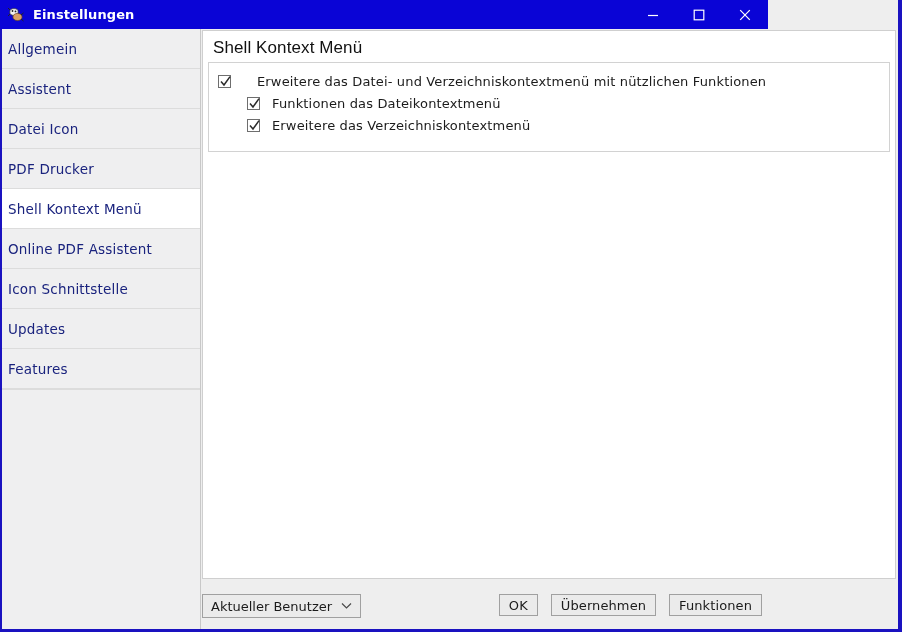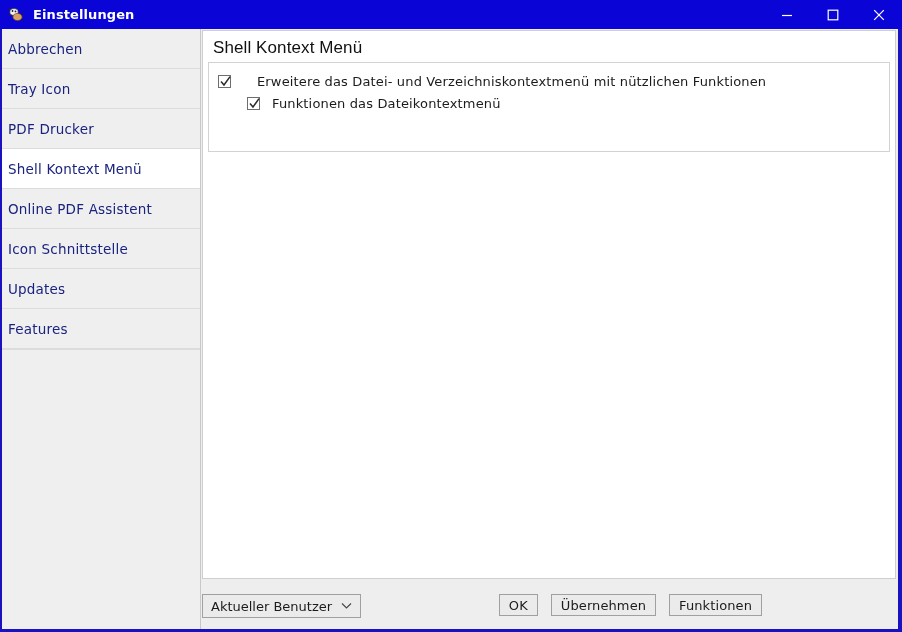--- a/index.html
+++ b/index.html
@@ -24,21 +24,21 @@
     border-right: 4px solid #1a12c0;
     border-bottom: 3px solid #1a12c0;
     border-top: none;
   }
 
   
   .titlebar {
     position: absolute;
     left: -2px;
     top: 0;
-    width: 902px;
+    width: 768px;
     height: 29px;
     background: #0a04d6;
     display: flex;
     align-items: center;
   }
   .title-icon {
     width: 18px;
     height: 18px;
     margin-left: 7px;
     margin-right: 8px;
@@ -236,24 +236,27 @@
         <svg width="12" height="12" viewBox="0 0 12 12">
           <line x1="1.2" y1="1.2" x2="10.8" y2="10.8" stroke="#ffffff" stroke-width="1.2"></line>
           <line x1="10.8" y1="1.2" x2="1.2" y2="10.8" stroke="#ffffff" stroke-width="1.2"></line>
         </svg>
       </div>
     </div>
   </div>
 
   <div class="sidebar">
     <div class="side-item">
-      <span>Abbrechen</span>
-    </div>
-    <div class="side-item">
-      <span>Tray Icon</span>
+      <span>Allgemein</span>
+    </div>
+    <div class="side-item">
+      <span>Assistent</span>
+    </div>
+    <div class="side-item">
+      <span>Datei Icon</span>
     </div>
     <div class="side-item">
       <span>PDF Drucker</span>
     </div>
     <div class="side-item selected">
       <span>Shell Kontext Menü</span>
     </div>
     <div class="side-item">
       <span>Online PDF Assistent</span>
     </div>
@@ -285,20 +288,28 @@
 
       <div class="cb-row level1">
         <span class="checkbox">
           <svg width="13" height="13" viewBox="0 0 13 13">
             <path d="M2 6.6 L5 10 L11 1.6" fill="none" stroke="#2b2b2b" stroke-width="1.5"></path>
           </svg>
         </span>
         <span class="cb-label">Funktionen das Dateikontextmenü</span>
       </div>
 
+      <div class="cb-row level1">
+        <span class="checkbox">
+          <svg width="13" height="13" viewBox="0 0 13 13">
+            <path d="M2 6.6 L5 10 L11 1.6" fill="none" stroke="#2b2b2b" stroke-width="1.5"></path>
+          </svg>
+        </span>
+        <span class="cb-label">Erweitere das Verzeichniskontextmenü</span>
+      </div>
 
     </div>
   </div>
 
   <div class="footer">
     <div class="dropdown">
       <span>Aktueller Benutzer</span>
       <span class="chev">
         <svg width="11" height="8" viewBox="0 0 11 8">
           <path d="M1 1.5 L5.5 6 L10 1.5" fill="none" stroke="#4a4a4a" stroke-width="1.2"></path>

